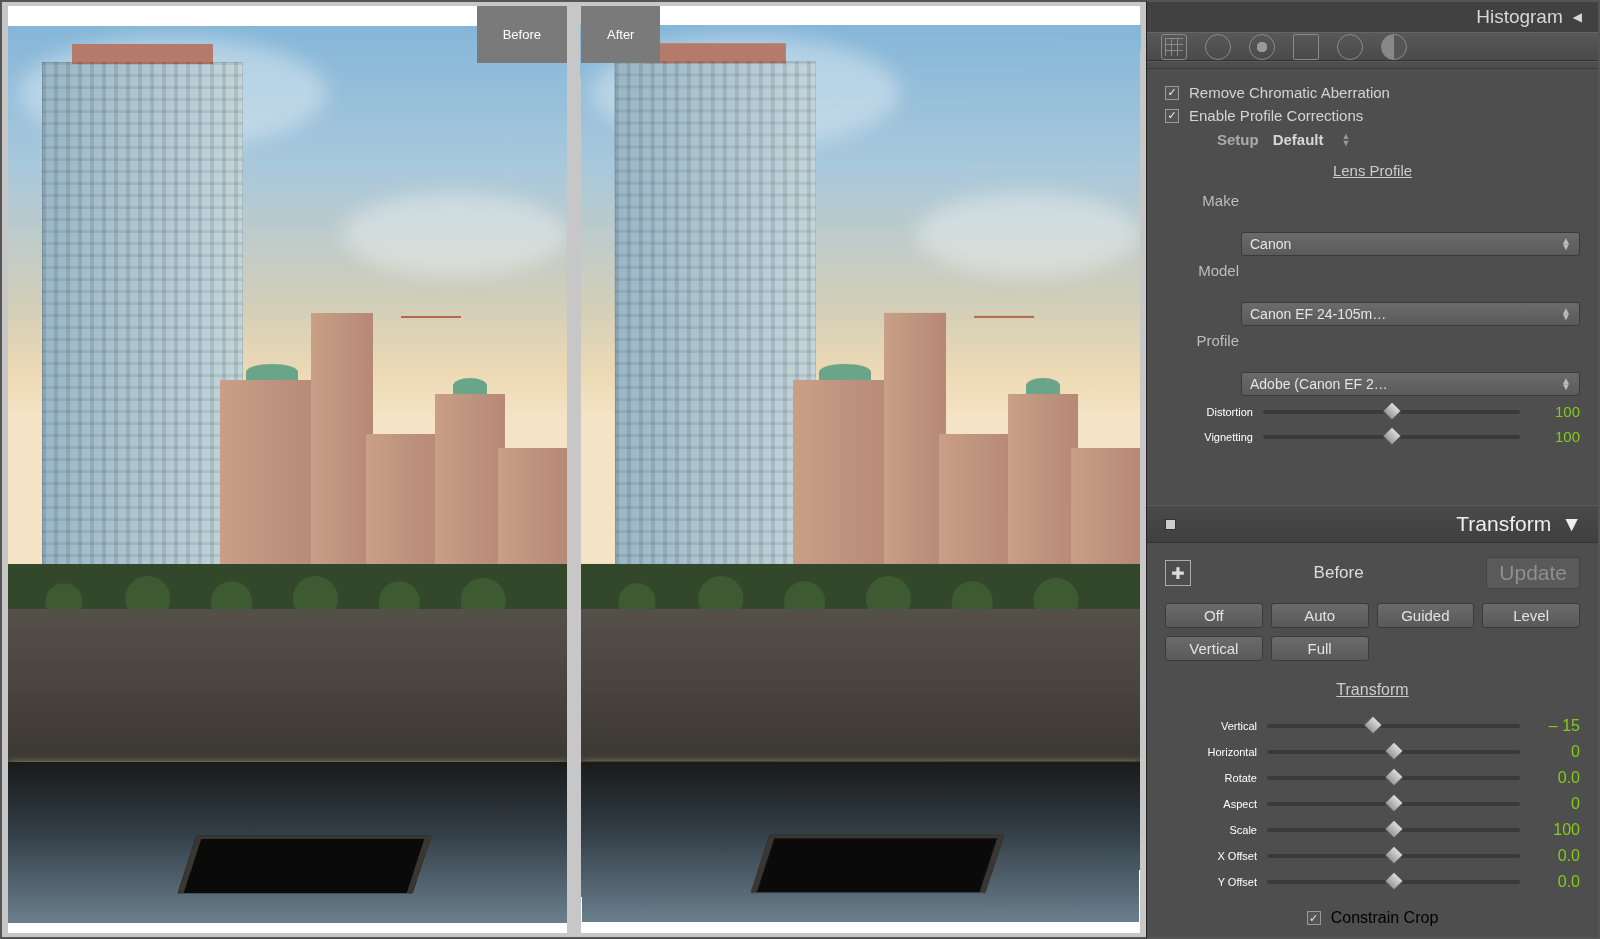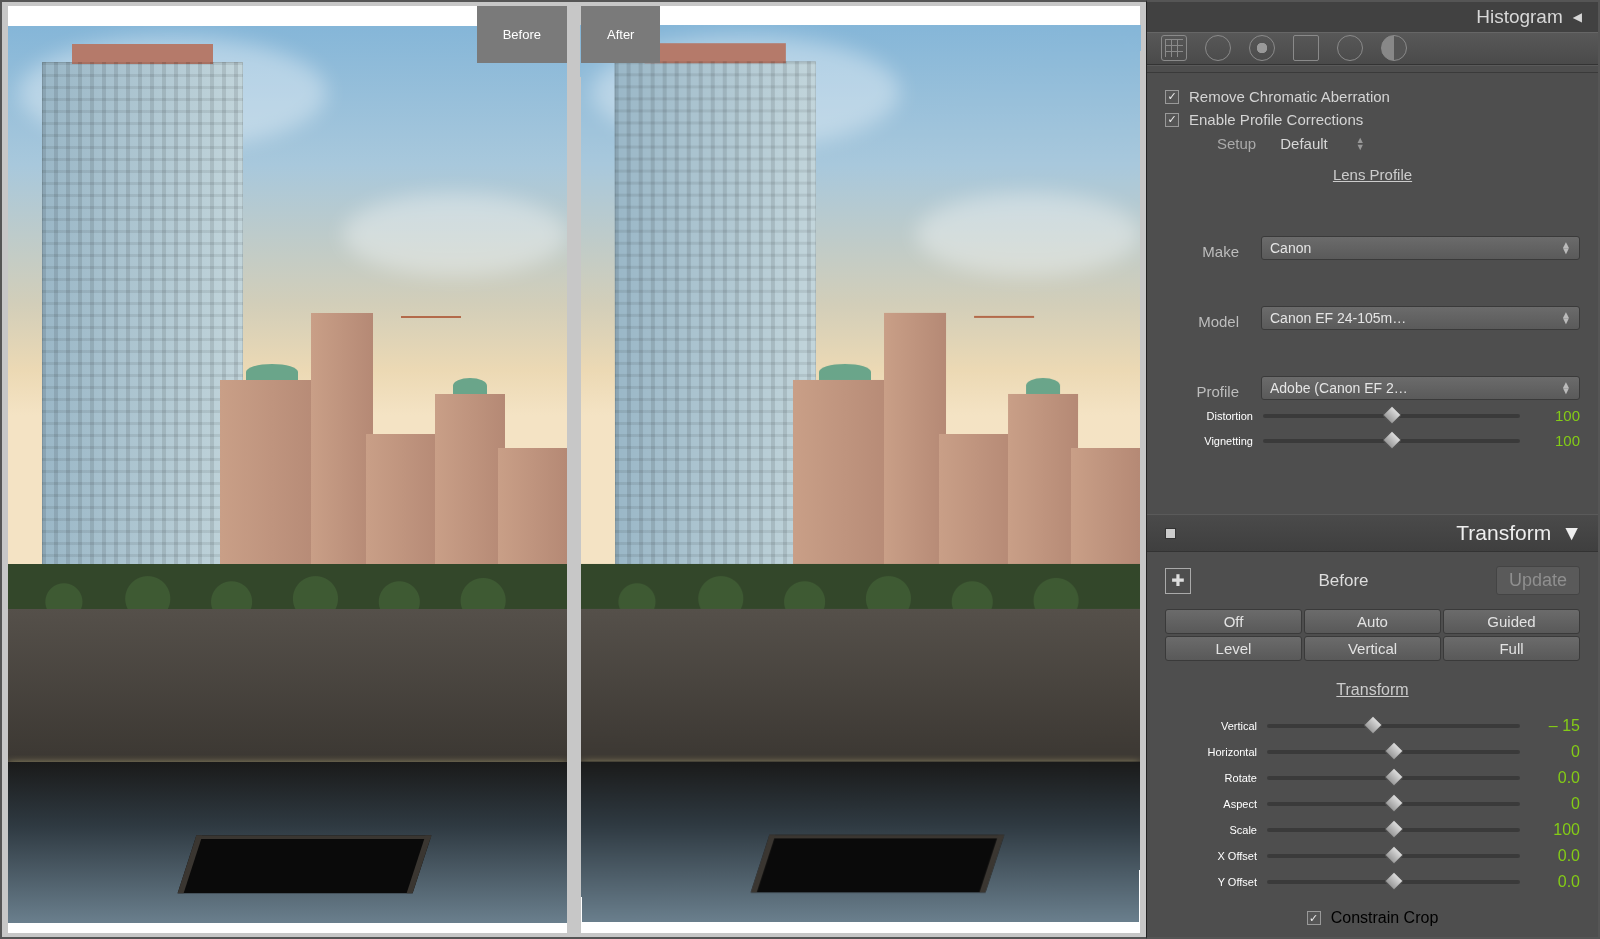--- a/index.html
+++ b/index.html
@@ -41,42 +41,42 @@
   .tool-ic.grid::before{content:"";position:absolute;inset:3px;background:repeating-linear-gradient(#8a8a8a 0 1px,transparent 1px 6px),repeating-linear-gradient(90deg,#8a8a8a 0 1px,transparent 1px 6px);}
   .tool-ic.circ{border-radius:50%;}
   .tool-ic.circ.dark{background:radial-gradient(circle,#999 30%,transparent 31%);}
   .tool-ic.sq{border-radius:2px;}
   .tool-ic.sw{background:linear-gradient(90deg,#888 50%,#555 50%);border-radius:50%;}
 
   .section { padding: 12px 18px 14px 18px; color:#d4d4d4; font-size:15px;}
   .thinbar { height:10px; background: #4e4e4e; border-top:1px solid #5a5a5a;border-bottom:1px solid #3a3a3a; margin: 0;}
   .chk-row { display:flex; align-items:center; gap:10px; padding:3px 0;}
   .chk { width:14px;height:14px;border:1px solid #999;background:#555;display:flex;align-items:center;justify-content:center;font-size:11px;color:#eee;}
-  .setup-row { display:flex; align-items:center; gap:24px; padding:4px 0 8px 52px; color:#aaa;}
+  .setup-row { display:flex; align-items:center; gap:14px; padding:4px 0 8px 52px; color:#aaa;font-weight:bold;}
   .setup-row .val { color:#d7d7d7; }
   .subhead { text-align:center;color:#ccc;padding:6px 0 10px 0;text-decoration:underline;}
-  .form-row { display:flex; align-items:flex-end; gap:22px; padding:3px 0;}
+  .form-row { display:flex; align-items:flex-start; gap:2px; padding:3px 0;}
   .form-row label { width: 74px; text-align:right; color:#bdbdbd; }
   .dropdown { flex:1; height:24px; background: linear-gradient(#6b6b6b,#5a5a5a); border:1px solid #3a3a3a; border-radius:3px; color:#e5e5e5; padding:0 8px; display:flex; align-items:center; justify-content:space-between; font-size:14px;margin-top:40px;}
   .dropdown .arr { font-size:10px;color:#bbb; display:flex;flex-direction:column;line-height:6px;}
 
   .slider-row { display:flex; align-items:center; gap:10px; padding:4px 0;}
   .slider-row label { width: 88px; text-align:right; color:#ffffff; font-size:11px;}
   .slider-row .track { flex:1; height:4px;background:#3a3a3a;border-radius:2px;position:relative;}
   .slider-row .thumb { position:absolute;top:-6px;width:14px;height:14px;background:linear-gradient(#ddd,#999);border:1px solid #555;border-radius:2px;transform:translateX(-50%) rotate(45deg);}
   .slider-row .val { width:50px;text-align:right;color:#84cc16;}
   .panel-gap { height: 58px; background:#4e4e4e;}
 
   .transform-head { background: linear-gradient(#4a4a4a,#3f3f3f); color:#eee; font-size:21px; padding:6px 16px; text-align:right; display:flex;align-items:center;justify-content:flex-end;gap:10px;border-top:1px solid #5a5a5a;border-bottom:1px solid #333;}
   .switch-dot{width:11px;height:11px;background:#ccc;border:1px solid #333;margin-right:auto;margin-left:2px;}
   .upright-row{display:flex;align-items:center;padding:14px 18px;color:#ddd;font-size:17px;}
   .upright-ic{width:26px;height:26px;border:1px solid #aaa;display:flex;align-items:center;justify-content:center;font-size:16px;}
   .upright-label{flex:1;text-align:center;}
-  .update-btn{background:#5a5a5a;color:#8f8f8f;border:1px solid #444;border-radius:3px;padding:3px 12px;font-size:18px;}
-  .btn-grid{display:grid;grid-template-columns:1fr 1fr 1fr;gap:2px;padding:0 18px 14px 18px;}
+  .update-btn{background:#5a5a5a;color:#8f8f8f;border:1px solid #444;border-radius:3px;padding:3px 12px;font-size:21px;}
+  .btn-grid{display:grid;grid-template-columns:1fr 1fr 1fr 1fr;gap:8px;padding:0 18px 14px 18px;}
   .tb{background:linear-gradient(#6b6b6b,#595959);border:1px solid #3a3a3a;color:#e2e2e2;text-align:center;padding:3px 0;border-radius:3px;font-size:15px;}
   .transform-sliders{padding:4px 18px;}
   .transform-sliders .slider-row label{width:92px;}
   .cc-row{display:flex;align-items:center;justify-content:center;gap:10px;padding:10px 0;}
   .updn{font-size:9px;color:#999;line-height:7px;display:flex;flex-direction:column;margin-left:4px;}
 </style>
 </head>
 <body>
 
 <div class="preview-area">

